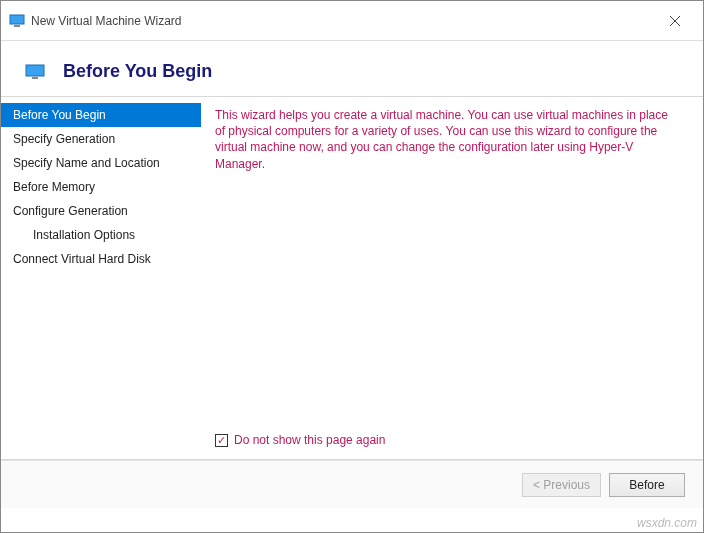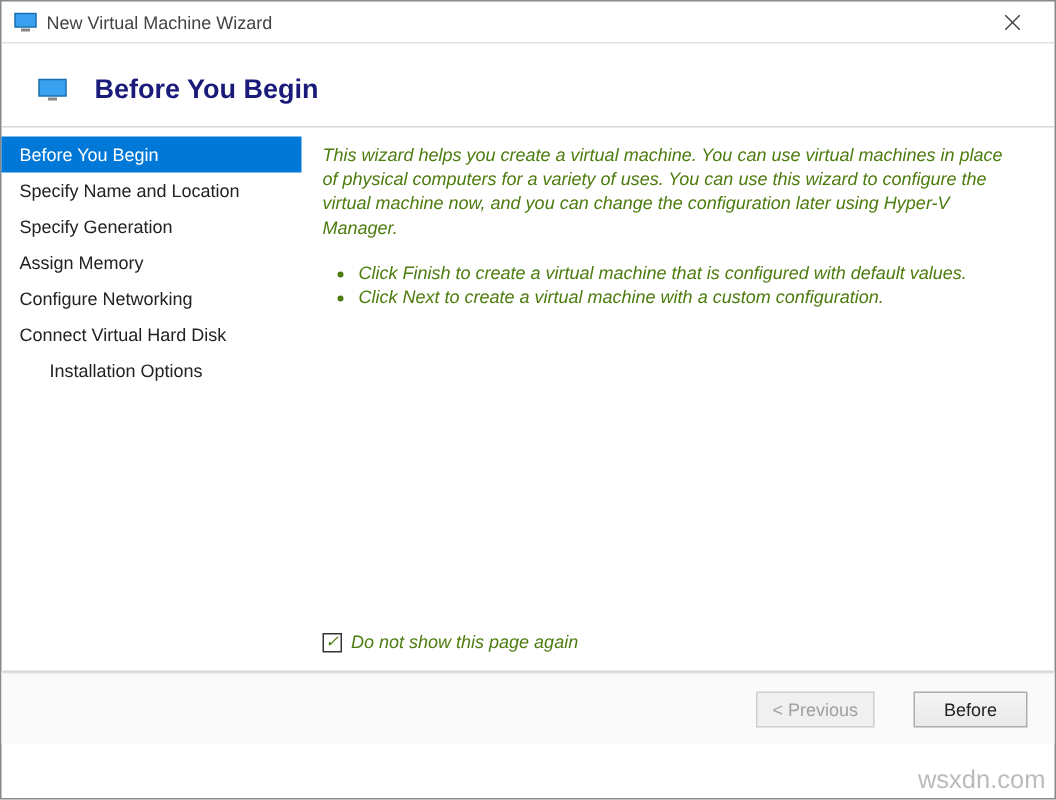--- a/index.html
+++ b/index.html
@@ -1,41 +1,41 @@
 <!DOCTYPE html>
 <html><head>
   <meta charset="utf-8">
   <style>
     * { margin: 0; padding: 0; box-sizing: border-box; }
     body { font-family: "Segoe UI", Tahoma, sans-serif; font-size: 12px; background: #fff; }
     .window { width: 704px; height: 533px; border: 1px solid #888; background: #fff; position: relative; }
-    .titlebar { height: 28px; display: flex; align-items: center; padding: 0 8px; border-bottom: 1px solid #e0e0e0; }
+    .titlebar { height: 40px; display: flex; align-items: center; padding: 0 8px; border-bottom: 1px solid #e0e0e0; }
     .titlebar-icon { width: 16px; height: 16px; margin-right: 6px; display: inline-flex; }
     .titlebar-title { font-size: 12px; color: #444; flex: 1; }
     .titlebar-close { width: 40px; height: 28px; display: flex; align-items: center; justify-content: center; color: #666; cursor: default; }
     .header { padding: 20px 24px 14px 24px; display: flex; align-items: center; gap: 18px; }
     .header-icon { width: 20px; height: 16px; }
     .header-title { font-size: 18px; font-weight: 600; color: #1a1a7a; }
     .divider { height: 1px; background: #d8d8d8; margin: 0; }
     .body { display: flex; height: 362px; }
     .sidebar { width: 200px; padding: 6px 0; }
     .sidebar-item { padding: 5px 12px; font-size: 12px; color: #222; cursor: default; }
     .sidebar-item.selected { background: #0078d7; color: #fff; }
     .sidebar-item.indent { padding-left: 32px; }
-    .content { flex: 1; padding: 10px 22px 10px 14px; font-size: 12px; color: #4d7c0f; position: relative; font-style: italic; }
+    .content { flex: 1; padding: 10px 22px 10px 14px; font-size: 12px; color: #be185d; position: relative; }
     .content p { margin-bottom: 14px; line-height: 1.35; }
     .content ul { list-style: disc; padding-left: 24px; margin-bottom: 14px; }
     .content ul li { line-height: 1.35; }
     .checkbox-row { position: absolute; bottom: 12px; left: 14px; display: flex; align-items: center; gap: 6px; }
     .checkbox { width: 13px; height: 13px; border: 1px solid #333; display: inline-flex; align-items: center; justify-content: center; font-size: 11px; line-height: 1; }
-    .footer { height: 48px; border-top: 1px solid #e0e0e0; display: flex; align-items: center; justify-content: flex-end; gap: 26px; padding: 0 18px; background: #fafafa; }
+    .footer { height: 48px; border-top: 1px solid #e0e0e0; display: flex; align-items: center; justify-content: flex-end; gap: 8px; padding: 0 18px; background: #fafafa; }
     .btn { min-width: 76px; height: 24px; border: 1px solid #adadad; background: linear-gradient(#f5f5f5,#e9e9e9); font-size: 12px; color: #222; cursor: default; padding: 0 10px; }
     .btn.disabled { color: #a0a0a0; background: #f0f0f0; border-color: #d0d0d0; }
     .btn.default { border-color: #0078d7; box-shadow: inset 0 0 0 1px #5aa6e6; }
-    .watermark { position: absolute; right: 6px; bottom: 2px; font-size: 17px; color: #bbb; }
+    .watermark { position: absolute; right: 6px; bottom: 2px; font-size: 12px; color: #bbb; font-style: italic; }
     .monitor-icon { display: inline-block; }
   </style>
 </head>
 <body>
 
 <div class="window">
 
   <div class="titlebar">
     <span class="titlebar-icon monitor-icon">
       <svg width="16" height="16" viewBox="0 0 16 16">
@@ -60,34 +60,30 @@
       </svg>
     </span>
     <div class="header-title">Before You Begin</div>
   </div>
 
   <div class="divider"></div>
 
   <div class="body">
     <div class="sidebar" id="sidebar">
         <div class="sidebar-item selected">Before You Begin</div>
+        <div class="sidebar-item">Specify Generation</div>
         <div class="sidebar-item">Specify Name and Location</div>
-        <div class="sidebar-item">Specify Generation</div>
-        <div class="sidebar-item">Assign Memory</div>
-        <div class="sidebar-item">Configure Networking</div>
+        <div class="sidebar-item">Before Memory</div>
+        <div class="sidebar-item">Configure Generation</div>
+        <div class="sidebar-item indent">Installation Options</div>
         <div class="sidebar-item">Connect Virtual Hard Disk</div>
-        <div class="sidebar-item indent">Installation Options</div>
       </div>
 
     <div class="content">
       <p>This wizard helps you create a virtual machine. You can use virtual machines in place of physical computers for a variety of uses. You can use this wizard to configure the virtual machine now, and you can change the configuration later using Hyper-V Manager.</p>
-      <ul id="bullets">
-          <li>Click Finish to create a virtual machine that is configured with default values.</li>
-          <li>Click Next to create a virtual machine with a custom configuration.</li>
-        </ul>
 
       <div class="checkbox-row">
         <span class="checkbox" id="cb">✓</span>
         <span>Do not show this page again</span>
       </div>
     </div>
   </div>
 
   <div class="divider"></div>
 

